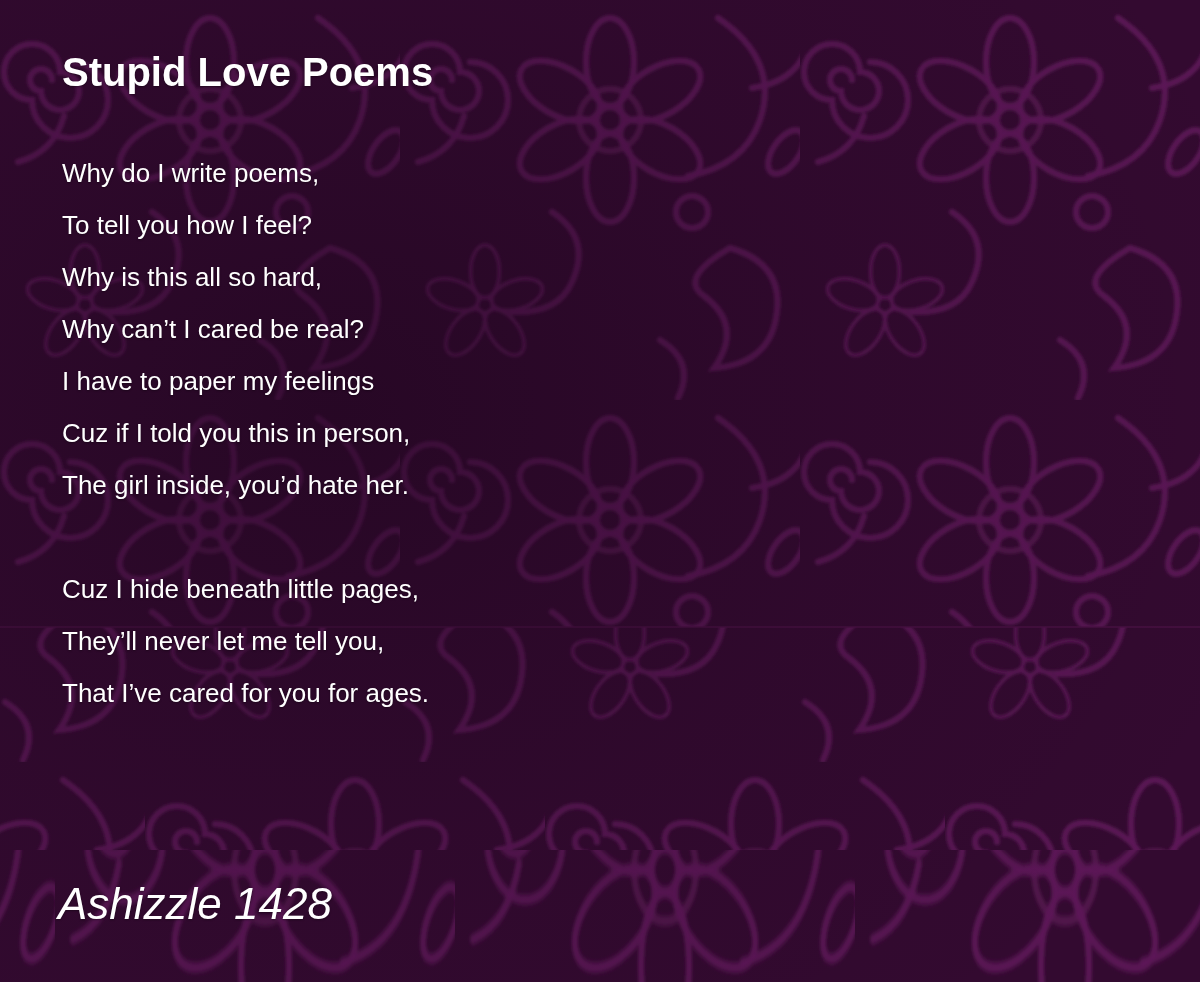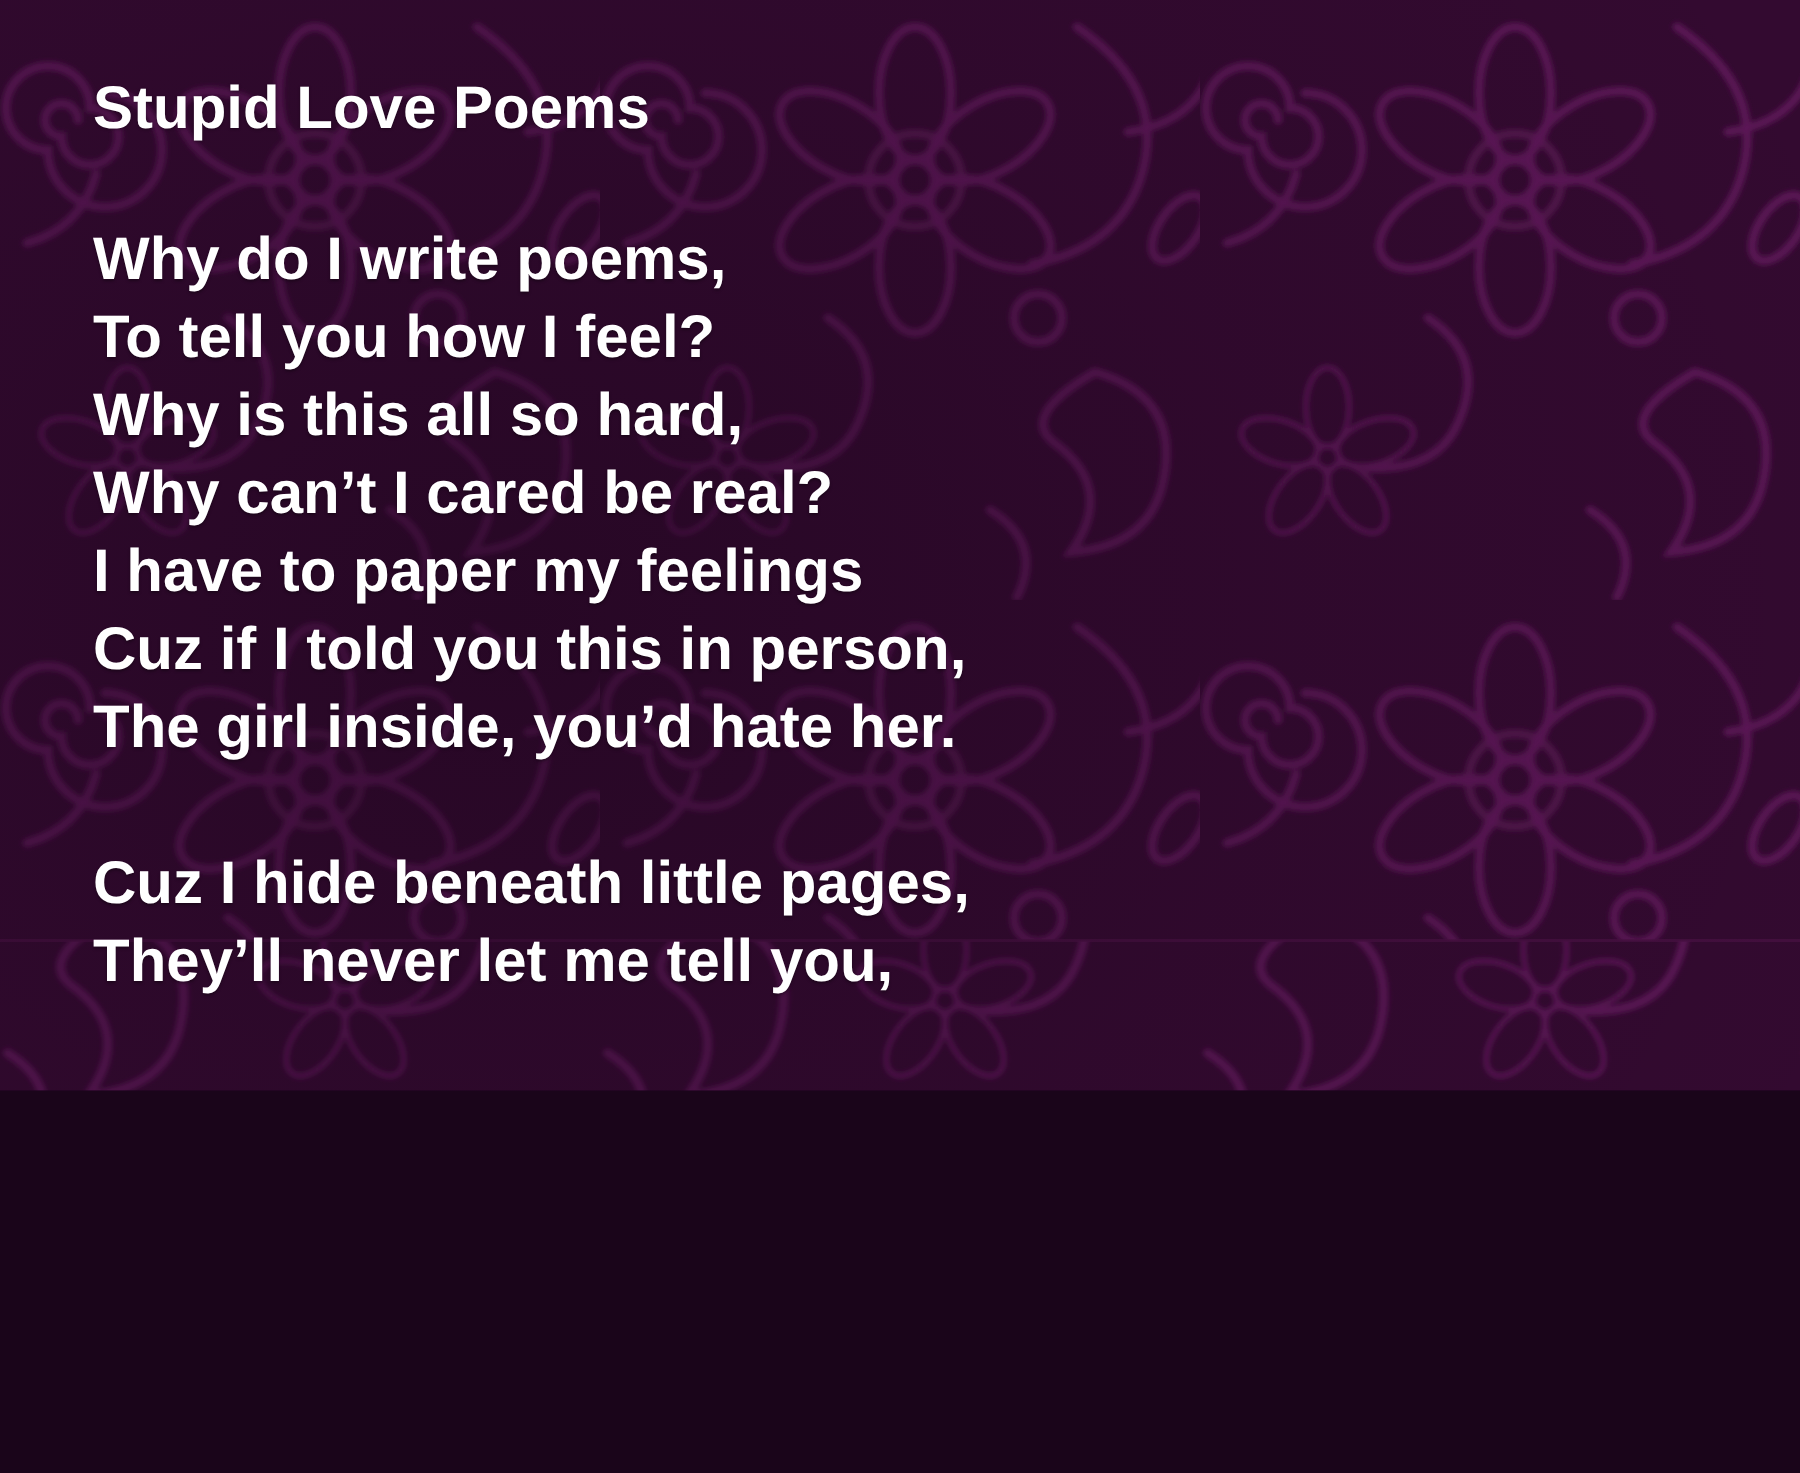--- a/index.html
+++ b/index.html
@@ -1,19 +1,19 @@
 <!DOCTYPE html>
 <html><head>
 <meta charset="utf-8">
 <style>
   html, body { margin: 0; padding: 0; background: #1a051a; }
   .page {
     position: relative;
     width: 1200px;
-    height: 727px;
+    height: 982px;
     overflow: hidden;
     background: #330a30;
     font-family: "Liberation Sans", "DejaVu Sans", sans-serif;
   }
   .bg {
     position: absolute;
     inset: 0;
     display: block;
   }
   .title {
@@ -30,22 +30,22 @@
   }
   .poem {
     position: absolute;
     left: 62px;
     top: 147px;
     color: #ffffff;
   }
   .stanza { margin: 0; }
   .stanza + .stanza { margin-top: 52px; }
   .line {
-    font-size: 40px;
-    font-weight: bold;
+    font-size: 26px;
+    font-weight: normal;
     line-height: 52px;
     white-space: nowrap;
     text-shadow: 0 1px 2px rgba(0,0,0,0.35);
   }
   .author {
     position: absolute;
     left: 58px;
     top: 882px;
     font-size: 44px;
     font-style: italic;
@@ -137,18 +137,19 @@
       <div class="line">To tell you how I feel?</div>
       <div class="line">Why is this all so hard,</div>
       <div class="line">Why can’t I cared be real?</div>
       <div class="line">I have to paper my feelings</div>
       <div class="line">Cuz if I told you this in person,</div>
       <div class="line">The girl inside, you’d hate her.</div>
     </div>
     <div class="stanza">
       <div class="line">Cuz I hide beneath little pages,</div>
       <div class="line">They’ll never let me tell you,</div>
+      <div class="line">That I’ve cared for you for ages.</div>
     </div>
   </div>
 
   <div class="author">Ashizzle 1428</div>
 
 </div>
 
 </body></html>

